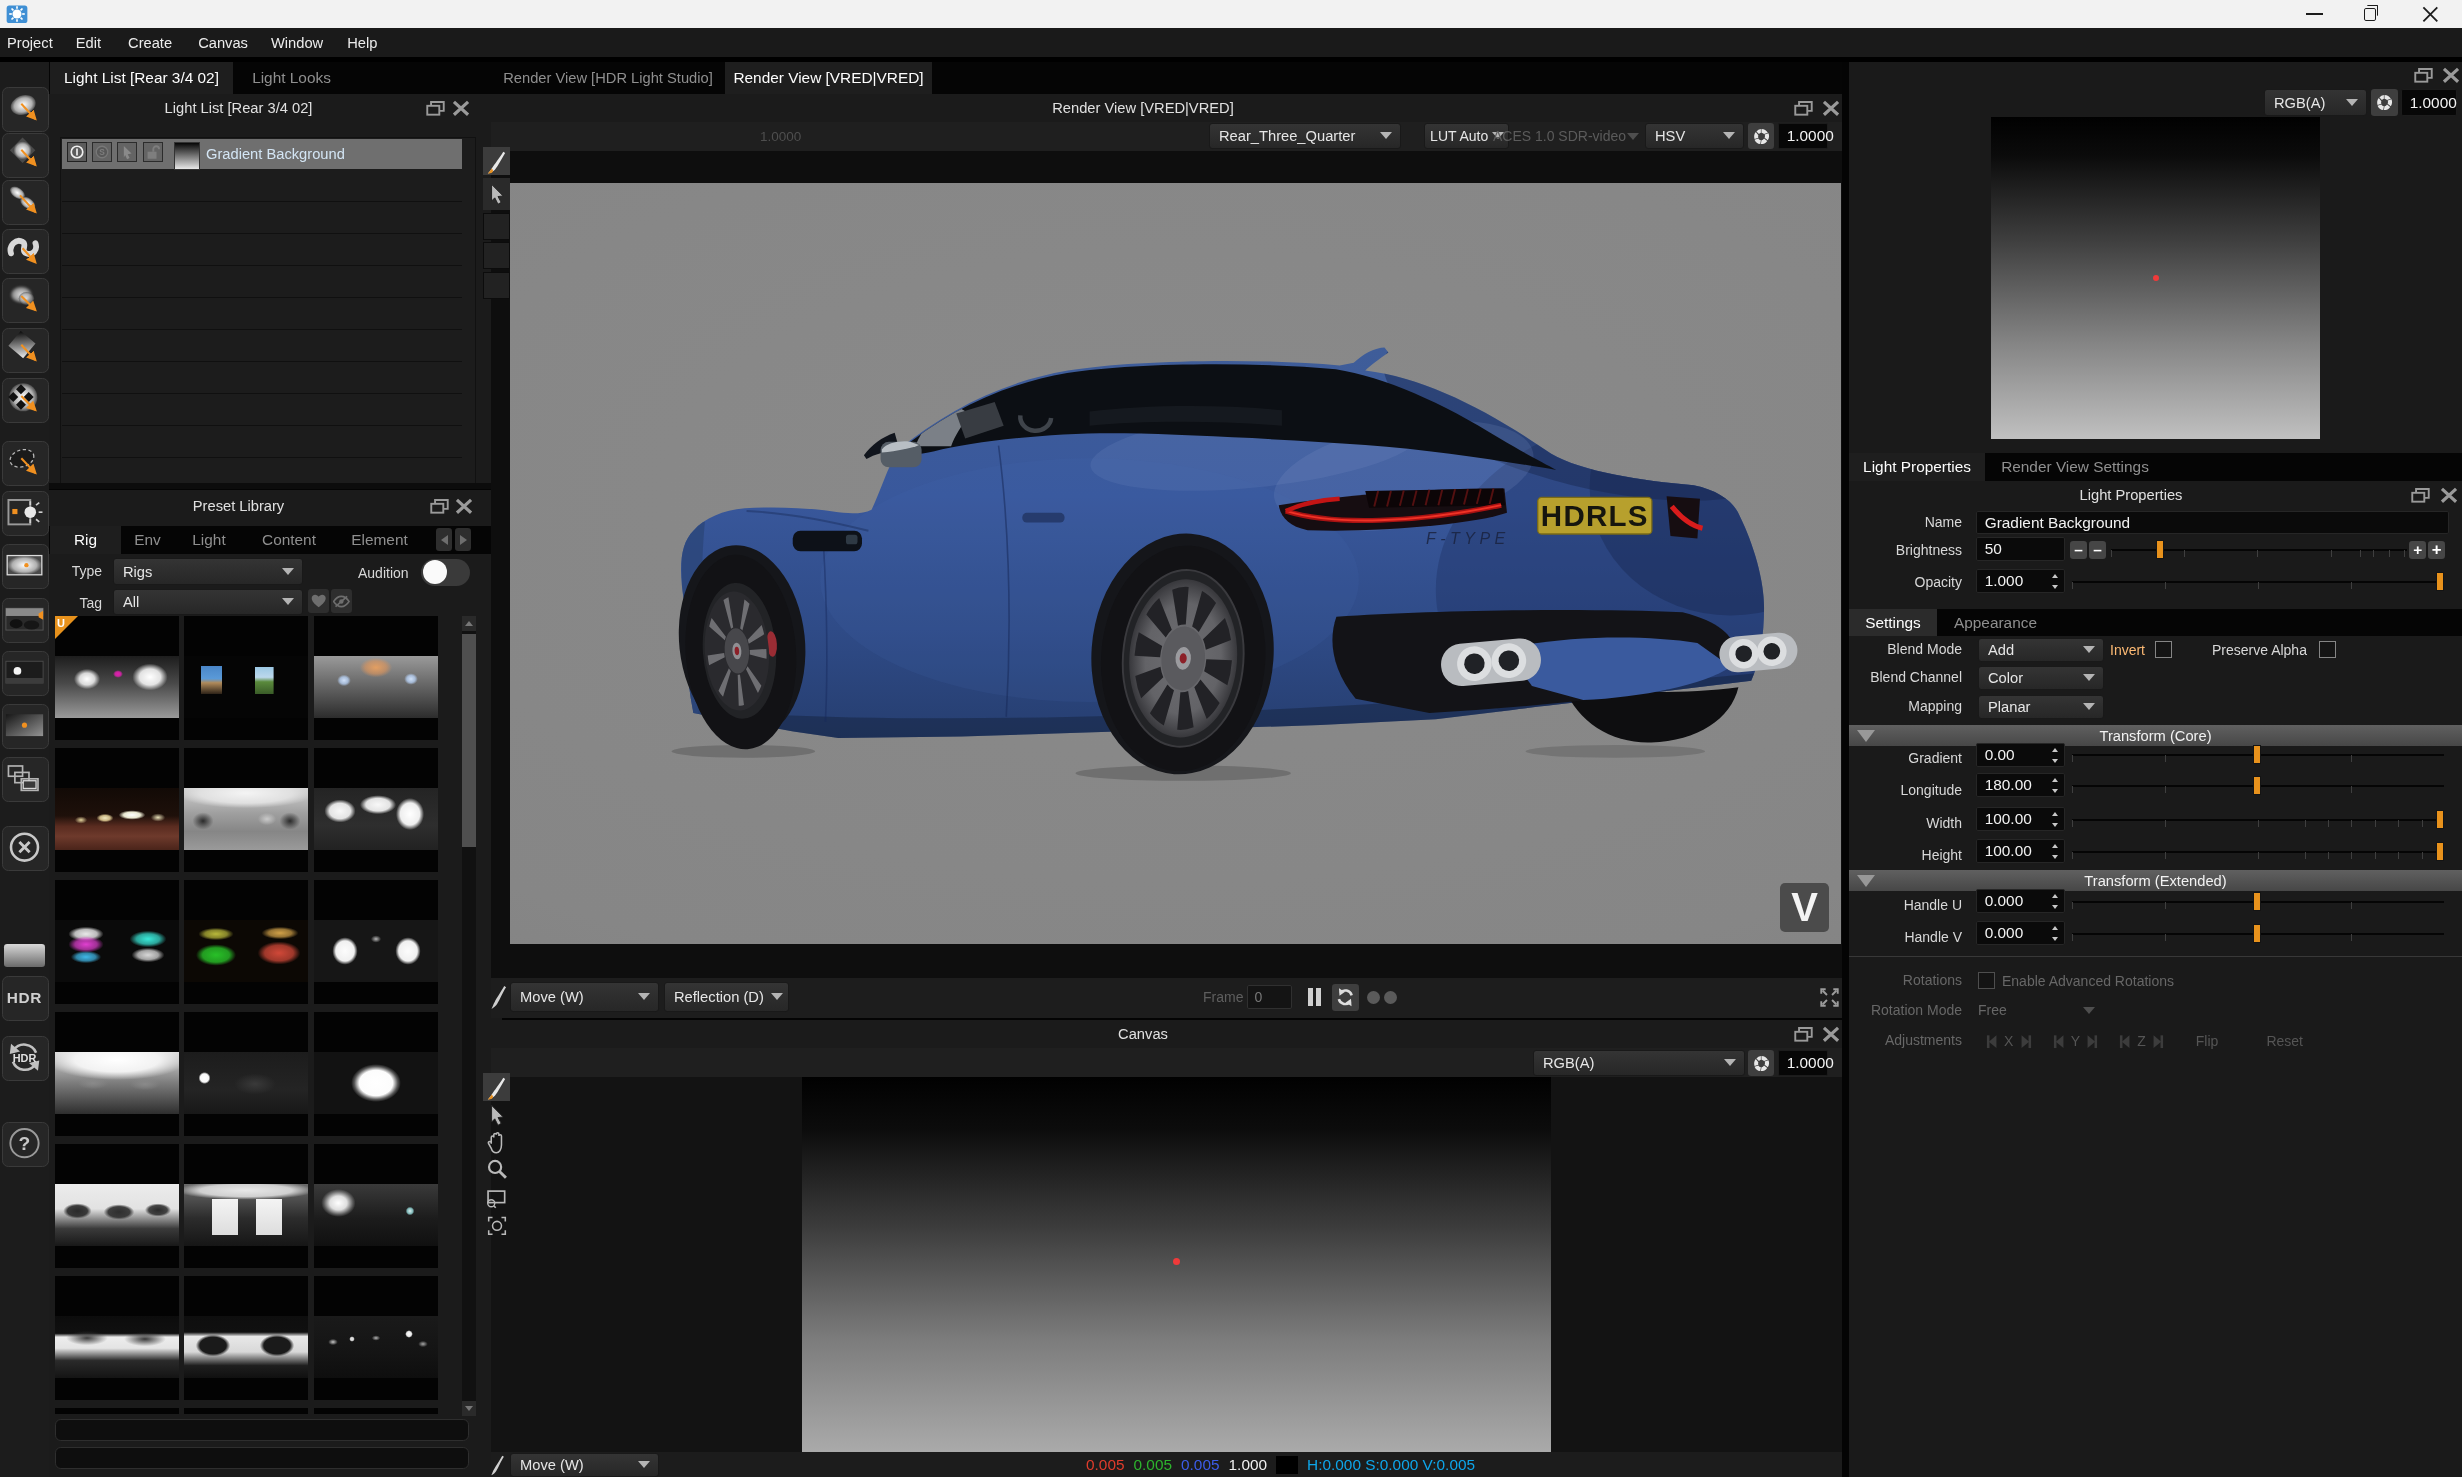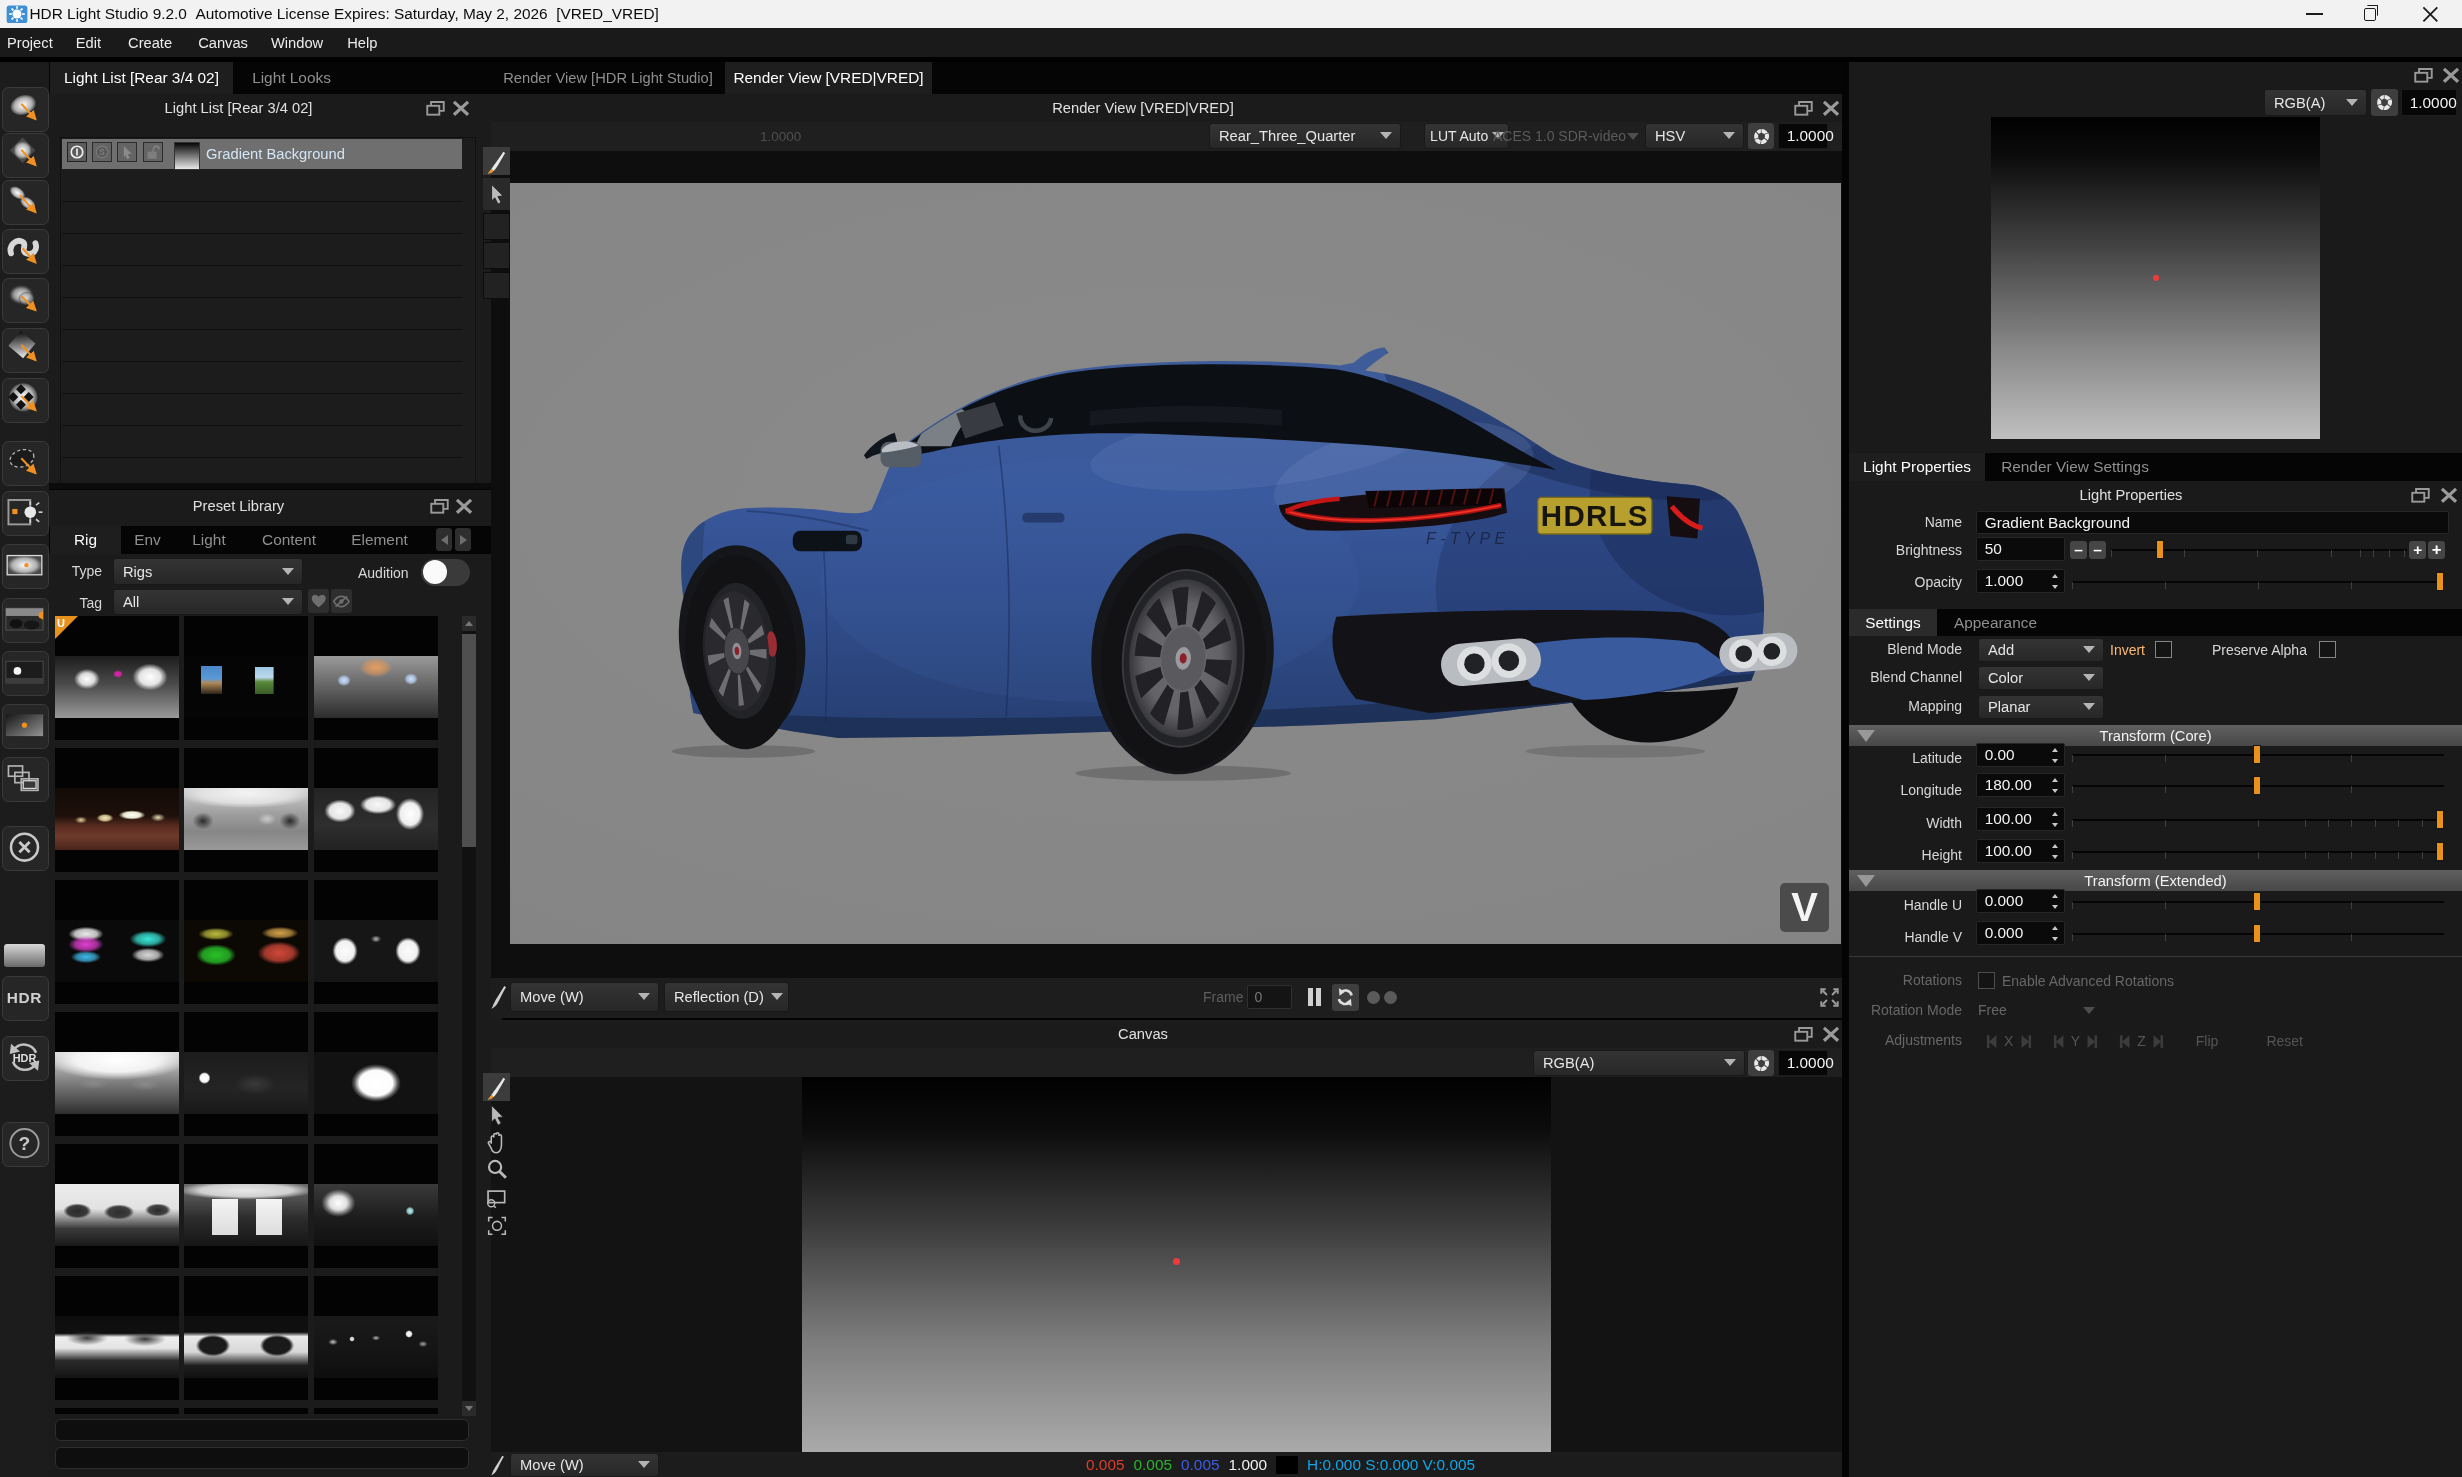--- a/index.html
+++ b/index.html
@@ -41,22 +41,20 @@
         <line x1="17" y1="5" x2="17" y2="9"></line>
         <line x1="17" y1="25" x2="17" y2="29"></line>
     <line x1="5" y1="17" x2="9" y2="17"></line>
         <line x1="25" y1="17" x2="29" y2="17"></line>
     <line x1="8.5" y1="8.5" x2="11.5" y2="11.5"></line>
         <line x1="22.5" y1="22.5" x2="25.5" y2="25.5"></line>
     <line x1="8.5" y1="25.5" x2="11.5" y2="22.5"></line>
         <line x1="22.5" y1="11.5" x2="25.5" y2="8.5"></line>
       </g>
     </svg>
-  <div class="abs flex" style="left:29.5px;top:0;height:27px;font-size:15.4px;color:#0c0c0c;">
-    HDR Light Studio 9.2.0&nbsp;&nbsp;Automotive License Expires: Saturday, May 2, 2026&nbsp;&nbsp;[VRED_VRED]</div>
   <div class="abs" style="left:2306px;top:13px;width:17.3px;height:1.9px;background:#1c1c1c;"></div>
   <div class="abs" style="left:2364px;top:8.3px;width:10.3px;height:10.3px;border:1.9px solid #1c1c1c;border-radius:1.9px;background:#f2f2f2;"></div>
   <div class="abs" style="left:2367px;top:5.1px;width:9.6px;height:9.6px;border-top:1.9px solid #1c1c1c;border-right:1.9px solid #1c1c1c;border-radius:1.3px;"></div>
   <svg class="abs" style="left:2422px;top:5.8px;" width="16.7" height="16.7" viewBox="0 0 24 24">
       <path d="M2 2 L22 22 M22 2 L2 22" stroke="#1c1c1c" stroke-width="2.6"></path>
     </svg>
 
   <div class="abs" style="left:0;top:28px;width:2462px;height:29px;background:#1a1a1a;"></div>
   <div class="abs flex" style="left:0;top:28px;height:29px;font-size:14.7px;color:#ececec;">
     <span style="margin-left:7px;">Project</span>
@@ -796,21 +794,21 @@
   <div class="cb" style="left:2319px;top:641px;"></div>
 
   <div class="lbl" style="left:1849px;top:669px;width:113px;">Blend Channel</div>
   <div class="dd" style="left:1978px;top:666px;width:126px;height:24.4px;">Color<span class="arr"></span></div>
   <div class="lbl" style="left:1849px;top:698px;width:113px;">Mapping</div>
   <div class="dd" style="left:1978px;top:695px;width:126px;height:24.4px;">Planar<span class="arr"></span></div>
 
   <div class="secbar" style="top:725px;">Transform (Core)
     <span style="position:absolute;left:7.7px;top:4.5px;width:0;height:0;border-left:9.6px solid transparent;border-right:9.6px solid transparent;border-top:12.2px solid #989898;"></span></div>
 
-  <div class="lbl" style="left:1849px;top:750px;width:113px;">Latitude</div>
+  <div class="lbl" style="left:1849px;top:750px;width:113px;">Gradient</div>
   <div class="inp" style="left:1976px;top:743px;width:89px;height:24.4px;">0.00</div>
   <div class="spin" style="left:2046px;top:743px;height:24.4px;"></div>
   <div class="track" style="left:2072px;top:754px;width:372px;"></div>
   <div class="tick" style="left:2072px;top:755px;"></div>
     <div class="tick" style="left:2165px;top:755px;"></div>
   <div class="tick" style="left:2258px;top:755px;"></div>
     <div class="tick" style="left:2351px;top:755px;"></div>
   <div class="hnd" style="left:2253px;top:745px;"></div>
 
   <div class="lbl" style="left:1849px;top:782px;width:113px;">Longitude</div>

